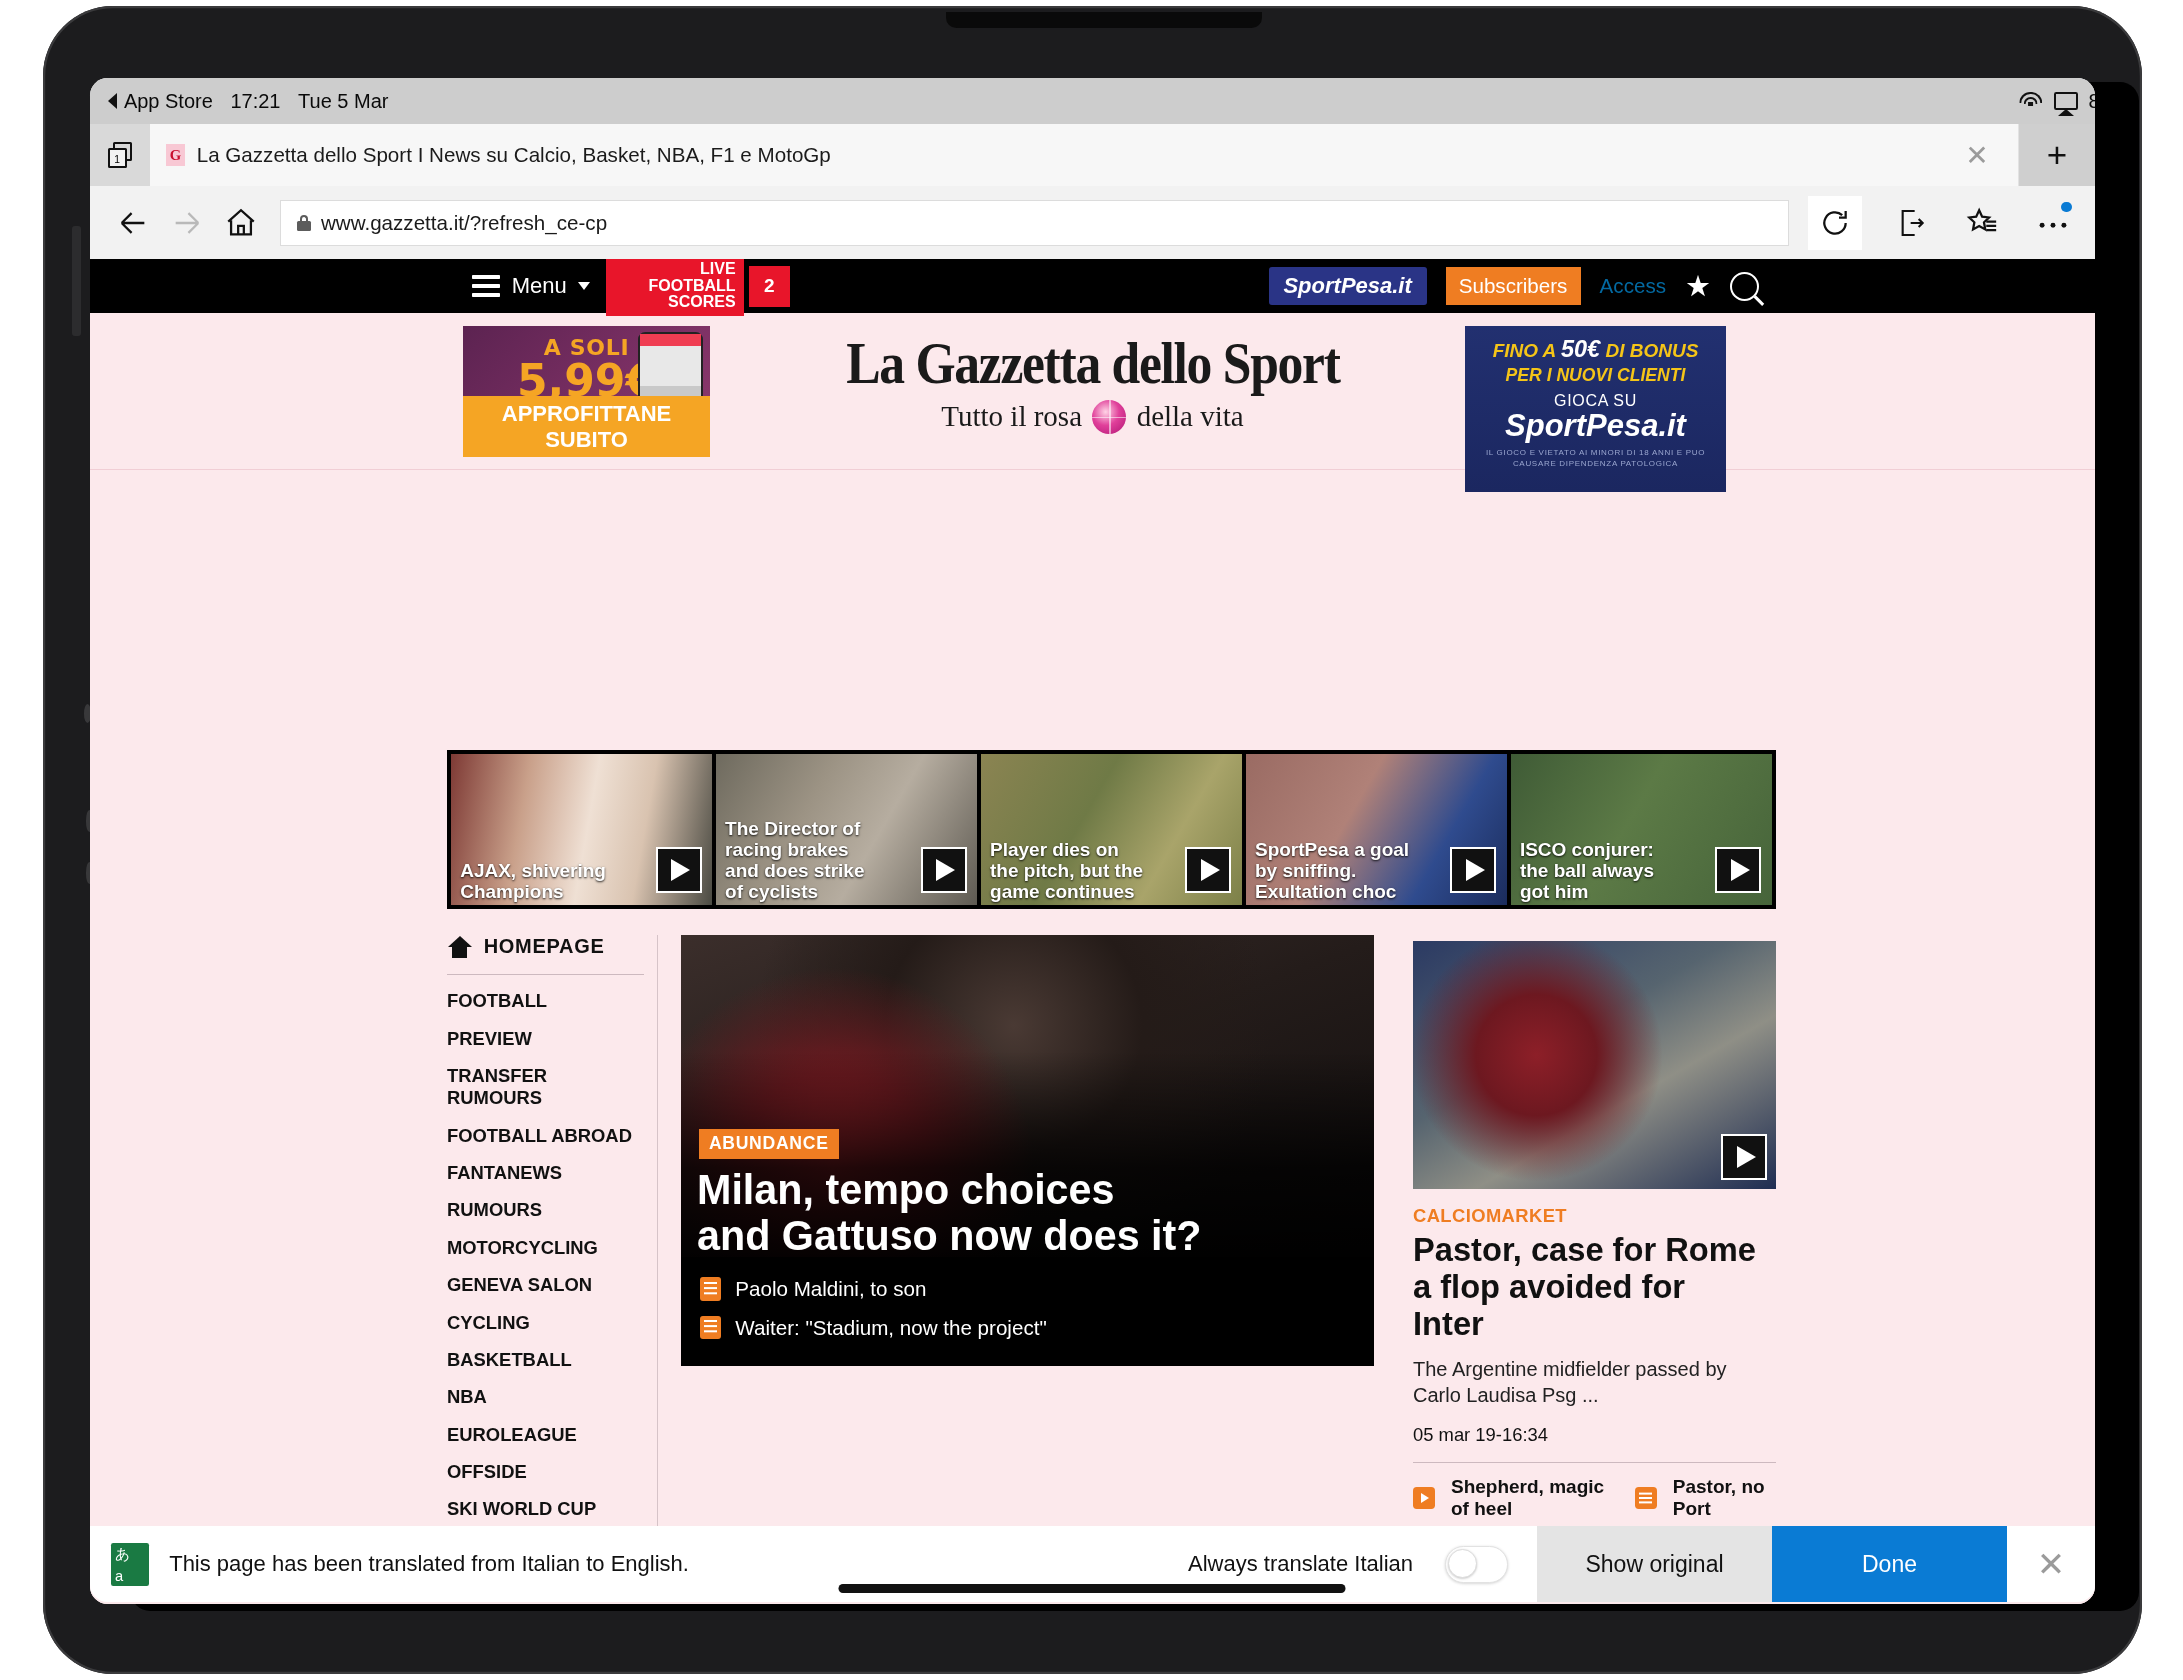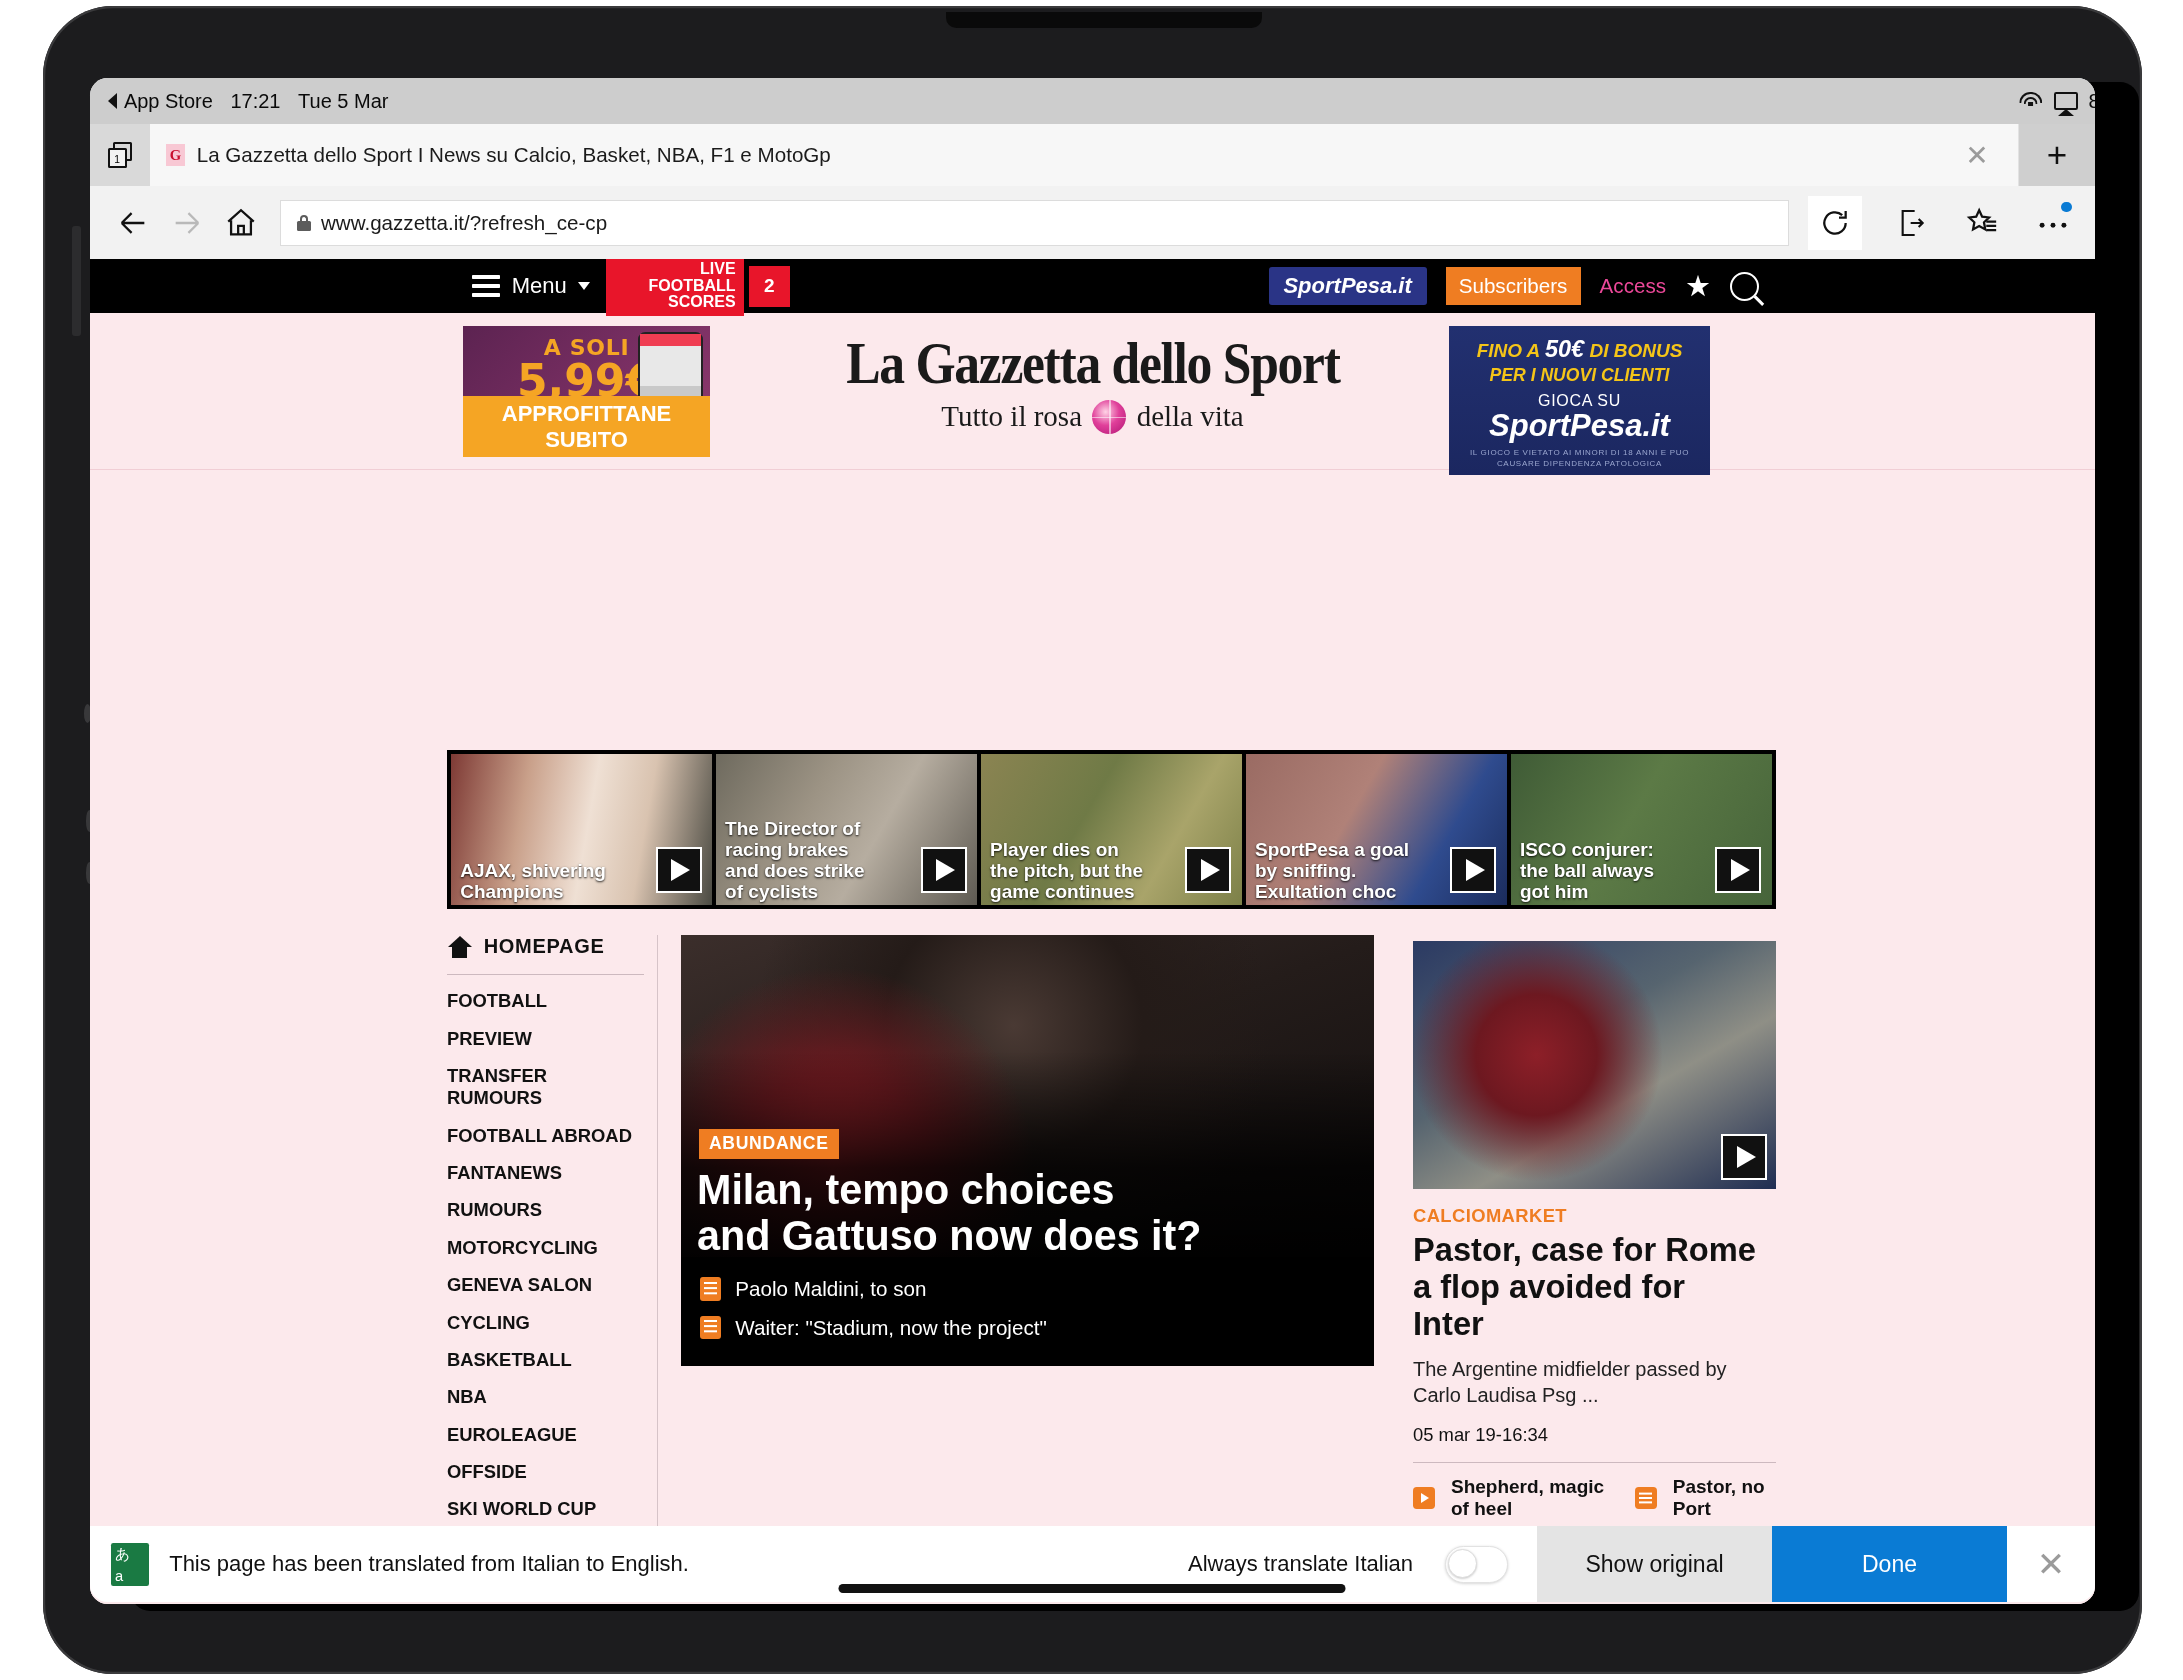--- a/index.html
+++ b/index.html
@@ -138,21 +138,21 @@
     font-size: 16px; line-height: 1.05; padding: 4.4px 8.8px; width: 138px; text-align:right;
   }
   #live-scores-count {
     margin-left: 4.4px; background:#e8152a; color:#fff; font-weight:bold; font-size: 19px;
     width: 41px; height: 41px; display:flex; align-items:center; justify-content:center;
   }
   #nav-right { margin-left:auto; margin-right: 336px; display:flex; align-items:center; gap: 19px;}
   #sportpesa-chip { background:#2a3486; color:#fff; font-style:italic; font-weight:bold;
      font-size: 22px; padding: 5.9px 14.7px; border-radius:2.9px; }
   #subscribers-btn { background:#ef7d22; color:#fff; font-size: 20.6px; padding: 7.3px 13.2px; }
-  #access-link { color:#ec4899; font-size: 20.6px; }
+  #access-link { color:#0369a1; font-size: 20.6px; }
   .star-ic { color:#fff; font-size: 29px; line-height:1; }
   .search-ic { width: 29px; height: 29px; border: 2.9px solid #fff; border-radius: 50%; position:relative; }
   .search-ic:after { content:''; position:absolute; right:-8px; bottom:-3.7px; width: 11.7px; height: 2.9px;
      background:#fff; transform: rotate(45deg); }
 
   
   #masthead { height: 157px; position:relative; border-bottom: 1.5px solid #f1ced5; }
   #ad-left {
     position:absolute; left: 373px; top: 13.2px; width: 247px; height: 131px;
     background: linear-gradient(135deg,#5c2351 0%, #7a2f63 55%, #8e3a6e 100%);
@@ -180,21 +180,21 @@
   #logo-tag { font-size: 29px; color:#1a1a1a; margin-top: 1.5px;
     display:flex; align-items:center; justify-content:center; gap: 10.3px;
     font-family:"Liberation Serif", serif; }
   .globe { width: 34px; height: 34px; border-radius:50%;
     background: radial-gradient(circle at 40% 35%, #ffd4e6 0%, #e0409a 45%, #b01474 100%);
     position:relative; overflow:hidden; }
   .globe:before { content:''; position:absolute; left:50%; top:0; width:1.5px; height:100%; background:rgba(255,255,255,.55); }
   .globe:after { content:''; position:absolute; top:50%; left:0; width:100%; height:1.5px; background:rgba(255,255,255,.55); }
 
   #ad-right {
-    position:absolute; right: 385px; top: 13.2px; width: 261px; height: 149px;
+    position:absolute; right: 369px; top: 13.2px; width: 261px; height: 166px;
     background: linear-gradient(180deg,#223070 0%, #1b2760 100%);
     text-align:center; padding-top: 10.3px; overflow:hidden;
   }
   #ad-right .r1 { font-size: 19px; font-weight:bold; font-style:italic; color:#f5c518; }
   #ad-right .r1 b { color:#fff; font-size: 23.5px; }
   #ad-right .r2 { font-size: 17.6px; font-weight:bold; font-style:italic; color:#f5c518; margin-top:1.5px;}
   #ad-right .r3 { font-size: 16px; color:#fff; margin-top: 5.9px; letter-spacing:0.7px;}
   #ad-right .r4 { font-size: 31px; color:#fff; font-style:italic; font-weight:bold; line-height:1; }
   #ad-right .r5 { font-size: 8px; color:#9aa6cf; margin-top: 7.3px; letter-spacing:0.7px; line-height:1.3; }
 

